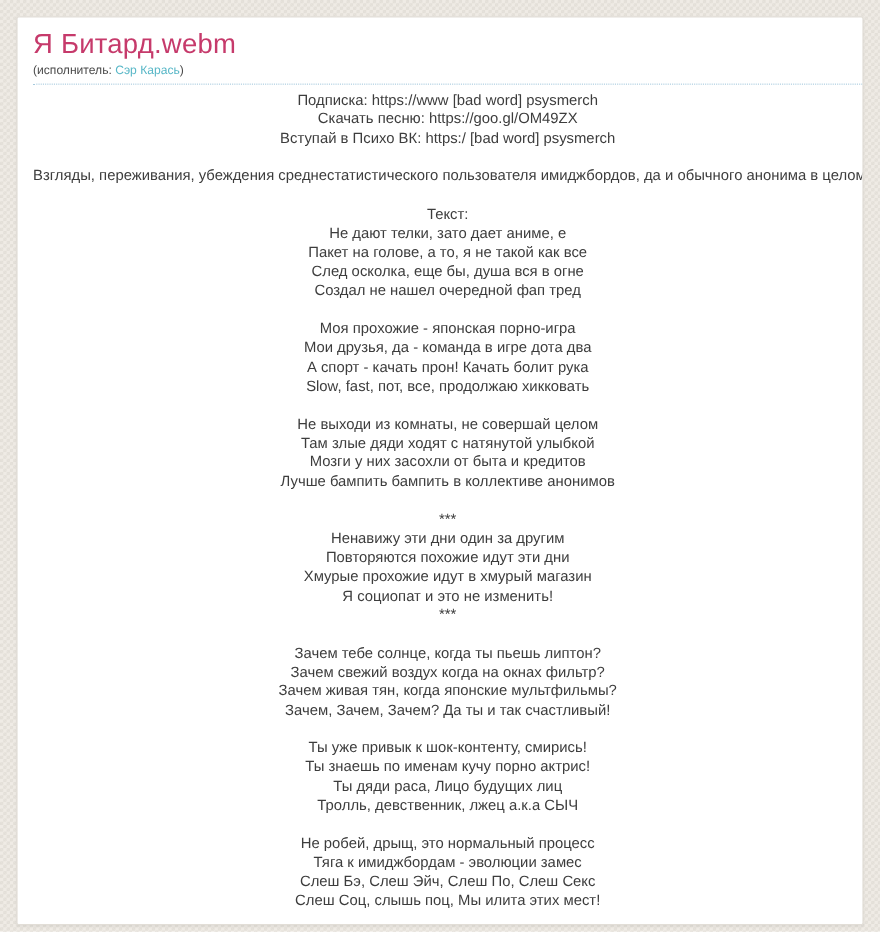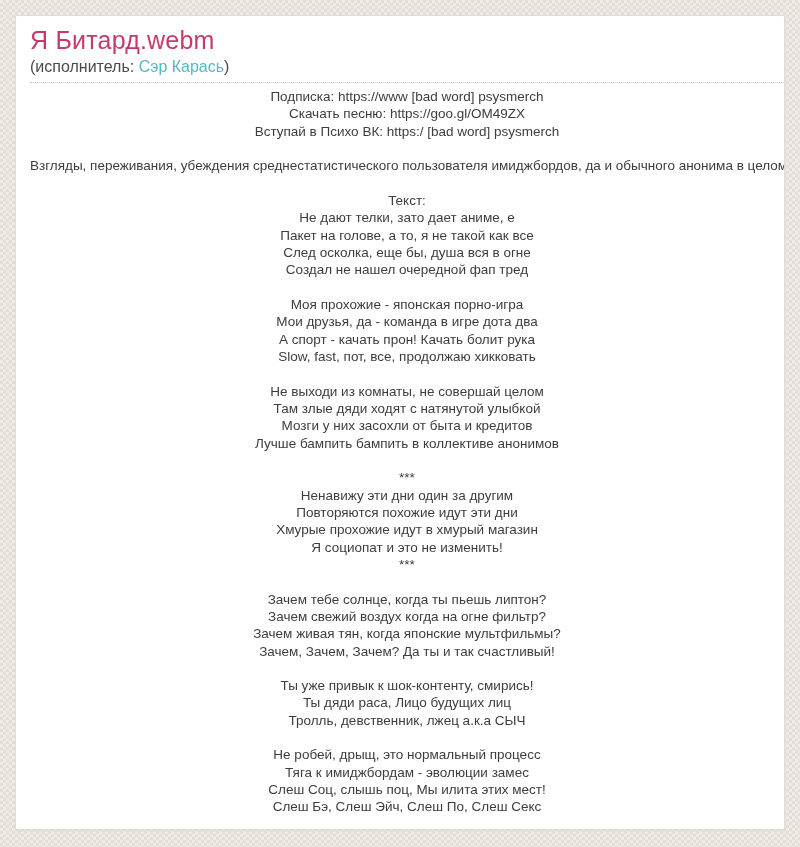--- a/index.html
+++ b/index.html
@@ -42,21 +42,21 @@
     overflow: hidden;
   }
   .song-title {
     margin: 0 0 3px 0;
     font-size: 25px;
     font-weight: normal;
     color: var(--title-color);
     letter-spacing: 0.2px;
   }
   .artist-line {
-    font-size: 16px;
+    font-size: 11px;
     color: var(--artist-text);
     padding-bottom: 6px;
     border-bottom: 1px dotted var(--separator);
   }
   .artist-link {
     color: var(--link-color);
     text-decoration: none;
     cursor: pointer;
   }
   .lyrics {
@@ -104,26 +104,27 @@
       <div class="lyric-line">Лучше бампить бампить в коллективе анонимов</div>
       <div class="lyric-line">&nbsp;</div>
       <div class="lyric-line">***</div>
       <div class="lyric-line">Ненавижу эти дни один за другим</div>
       <div class="lyric-line">Повторяются похожие идут эти дни</div>
       <div class="lyric-line">Хмурые прохожие идут в хмурый магазин</div>
       <div class="lyric-line">Я социопат и это не изменить!</div>
       <div class="lyric-line">***</div>
       <div class="lyric-line">&nbsp;</div>
       <div class="lyric-line">Зачем тебе солнце, когда ты пьешь липтон?</div>
-      <div class="lyric-line">Зачем свежий воздух когда на огне фильтр?</div>
+      <div class="lyric-line">Зачем свежий воздух когда на окнах фильтр?</div>
       <div class="lyric-line">Зачем живая тян, когда японские мультфильмы?</div>
       <div class="lyric-line">Зачем, Зачем, Зачем? Да ты и так счастливый!</div>
       <div class="lyric-line">&nbsp;</div>
       <div class="lyric-line">Ты уже привык к шок-контенту, смирись!</div>
+      <div class="lyric-line">Ты знаешь по именам кучу порно актрис!</div>
       <div class="lyric-line">Ты дяди раса, Лицо будущих лиц</div>
       <div class="lyric-line">Тролль, девственник, лжец а.к.а СЫЧ</div>
       <div class="lyric-line">&nbsp;</div>
       <div class="lyric-line">Не робей, дрыщ, это нормальный процесс</div>
       <div class="lyric-line">Тяга к имиджбордам - эволюции замес</div>
+      <div class="lyric-line">Слеш Бэ, Слеш Эйч, Слеш По, Слеш Секс</div>
       <div class="lyric-line">Слеш Соц, слышь поц, Мы илита этих мест!</div>
-      <div class="lyric-line">Слеш Бэ, Слеш Эйч, Слеш По, Слеш Секс</div>
     </div>
 </div>
 
 </body></html>

